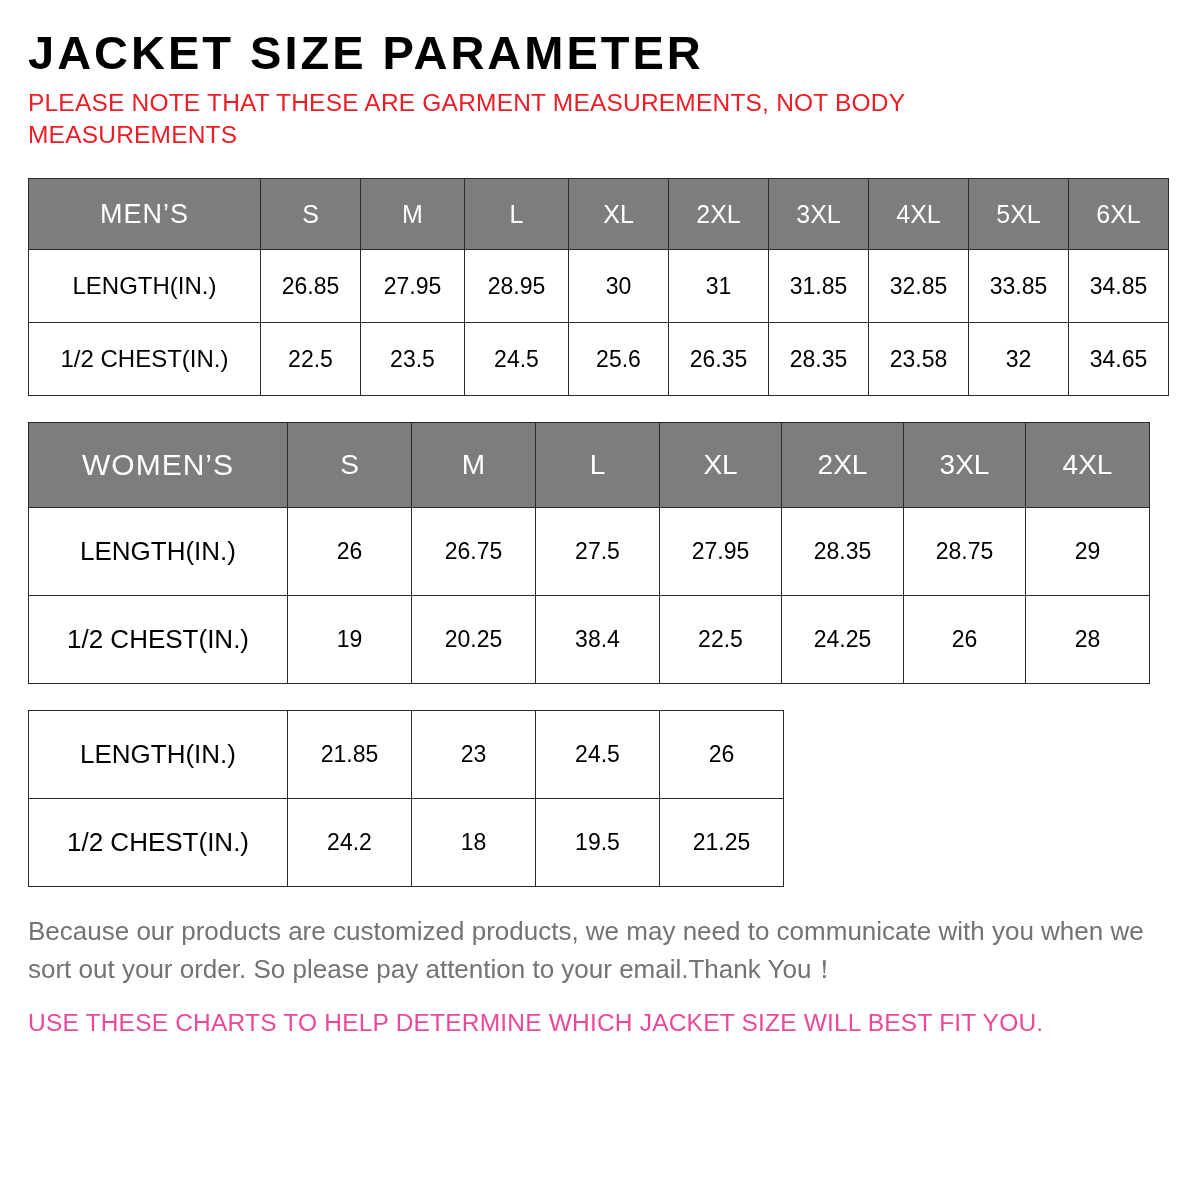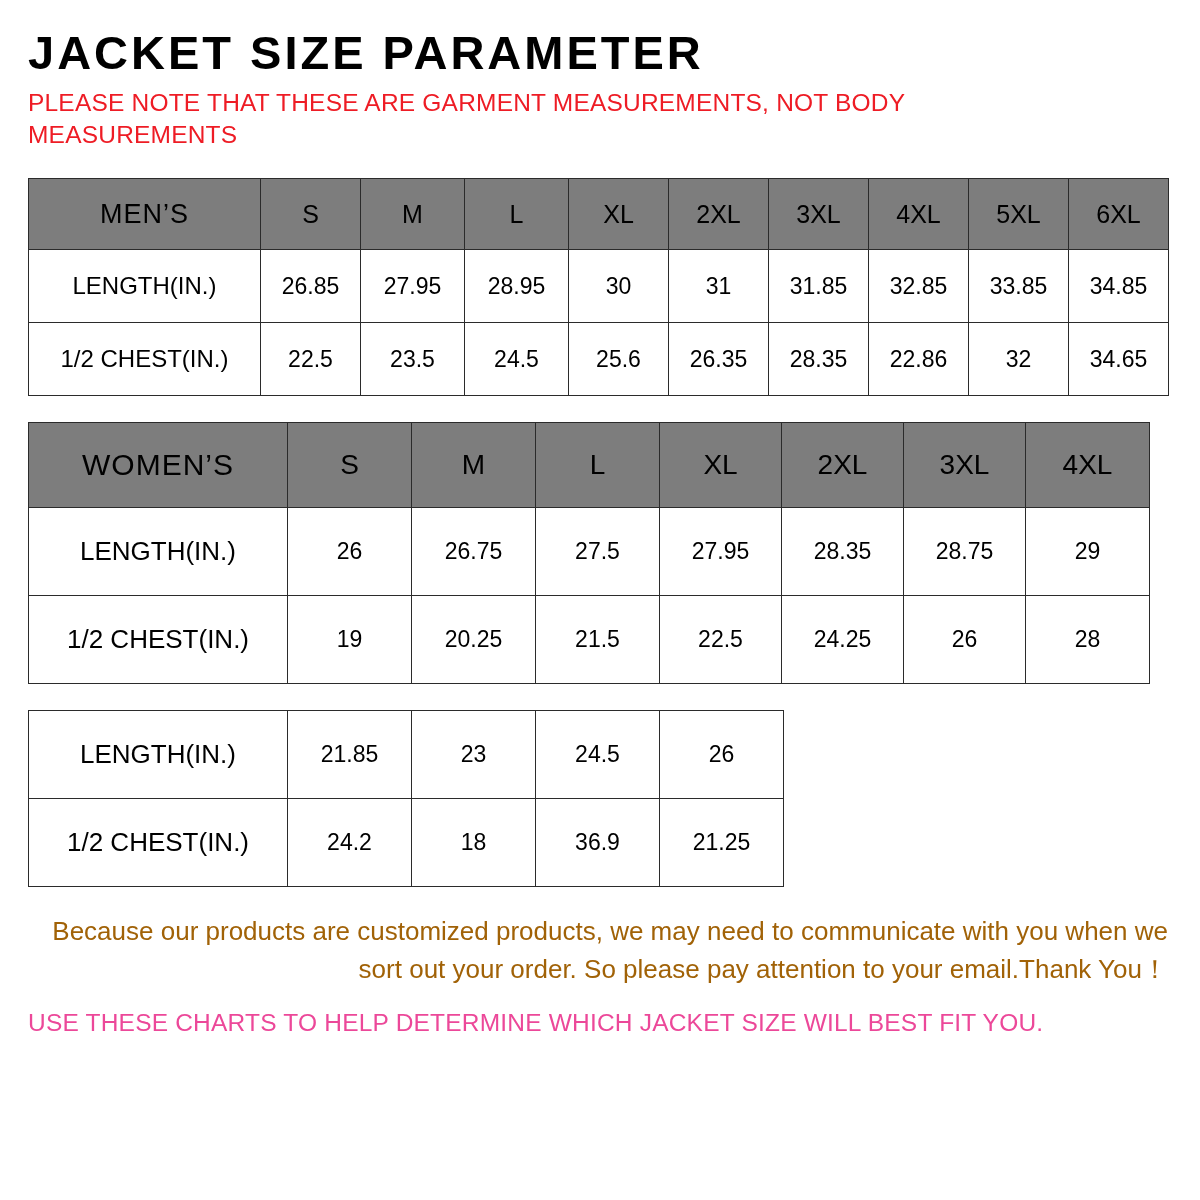--- a/index.html
+++ b/index.html
@@ -46,45 +46,44 @@
     border: 1px solid #2b2b2b;
     text-align: center;
     vertical-align: middle;
     font-size: 23px;
     color: #000;
     background: #ffffff;
     padding: 0;
   }
   table tr.head td {
     background: #7d7d7d;
-    color: #000000;
+    color: #ffffff;
     font-weight: normal;
   }
   .men td { height: 72px; }
   .men tr.head td { height: 70px; font-size: 25px; }
   .men td.label { font-size: 24px; }
   .men tr.head td.label { font-size: 27px; letter-spacing: 1px; }
 
   .women td { height: 87px; margin-top: 23px; }
   .women tr.head td { height: 84px; font-size: 28px; }
   .women td.label { font-size: 26px; }
   .women tr.head td.label { font-size: 30px; letter-spacing: 1px; }
 
   .youth td { height: 87px; }
   .youth tr.head td { height: 84px; font-size: 28px; }
   .youth td.label { font-size: 26px; }
   .youth tr.head td.label { font-size: 30px; letter-spacing: 1px; }
 
   .footer1 {
-    color: #a16207;
+    color: #737373;
     font-size: 26px;
     line-height: 1.45;
     margin-top: 8px;
     max-width: 1140px;
-    text-align: right;
   }
   .footer2 {
     color: #ec4899;
     font-size: 24.5px;
     line-height: 1.4;
     margin-top: 18px;
     max-width: 1140px;
     letter-spacing: 0.2px;
   }
 </style>
@@ -136,21 +135,21 @@
         <td>34.85</td>
       </tr>
       <tr>
         <td class="label">1/2 CHEST(IN.)</td>
         <td>22.5</td>
         <td>23.5</td>
         <td>24.5</td>
         <td>25.6</td>
         <td>26.35</td>
         <td>28.35</td>
-        <td>22.86</td>
+        <td>23.58</td>
         <td>32</td>
         <td>34.65</td>
       </tr>
     </tbody>
   </table>
 
   <table class="women">
     <colgroup>
       <col style="width:259px">
         <col style="width:124px">
@@ -179,21 +178,21 @@
         <td>27.5</td>
         <td>27.95</td>
         <td>28.35</td>
         <td>28.75</td>
         <td>29</td>
       </tr>
       <tr>
         <td class="label">1/2 CHEST(IN.)</td>
         <td>19</td>
         <td>20.25</td>
-        <td>21.5</td>
+        <td>38.4</td>
         <td>22.5</td>
         <td>24.25</td>
         <td>26</td>
         <td>28</td>
       </tr>
     </tbody>
   </table>
 
   <table class="youth">
     <colgroup>
@@ -208,21 +207,21 @@
         <td class="label">LENGTH(IN.)</td>
         <td>21.85</td>
         <td>23</td>
         <td>24.5</td>
         <td>26</td>
       </tr>
       <tr>
         <td class="label">1/2 CHEST(IN.)</td>
         <td>24.2</td>
         <td>18</td>
-        <td>36.9</td>
+        <td>19.5</td>
         <td>21.25</td>
       </tr>
     </tbody>
   </table>
 
   <div class="footer1">Because our products are customized products, we may need to communicate with you when we sort out your order. So please pay attention to your email.Thank You！</div>
   <div class="footer2">USE THESE CHARTS TO HELP DETERMINE WHICH JACKET SIZE WILL BEST FIT YOU.</div>
 
 </div>
 

